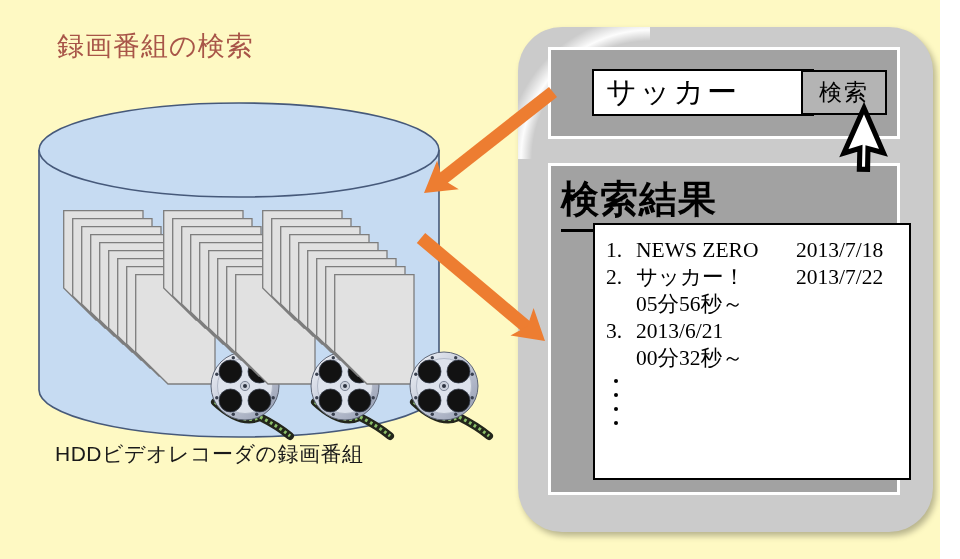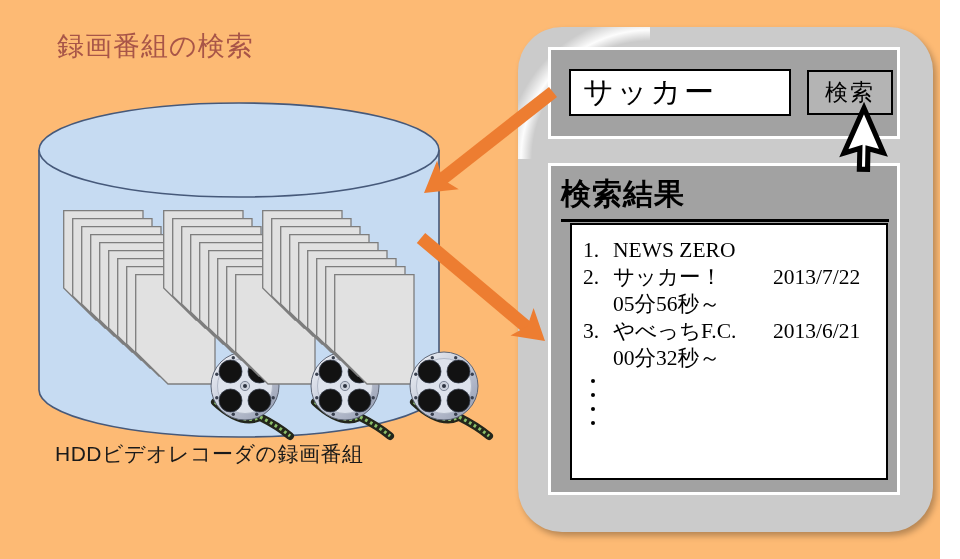--- a/index.html
+++ b/index.html
@@ -1,18 +1,18 @@
 <!DOCTYPE html>
 <html style="--accent_orange: #ED7D31; --title_red: #A85548; --cylinder_fill: #C6DBF2; --cylinder_stroke: #46597A; --panel_bg: #CBCBCB; --panel_inner_bg: #A2A2A2; --button_bg: #B4B4B4;"><head>
 <meta charset="utf-8">
 <style>
   html,body{margin:0;padding:0;background:#fff;}
-  .stage{position:relative;width:940px;height:559px;background:#fdba74;overflow:hidden;
+  .stage{position:relative;width:940px;height:559px;background:#fef9c3;overflow:hidden;
          font-family:"Liberation Sans","DejaVu Sans",sans-serif;}
-  .serif{font-family:"Liberation Serif","DejaVu Serif",serif;}
+  .serif{font-family:"Liberation Serif","DejaVu Serif",serif;margin-left:23px;}
 
   
   .page-title{position:absolute;left:57px;top:28px;font-size:27px;font-weight:500;
               letter-spacing:1px;color:var(--title_red);z-index:3;}
   .cylinder{position:absolute;left:38px;top:102px;z-index:1;}
   .cyl{fill:var(--cylinder_fill);stroke:var(--cylinder_stroke);stroke-width:1.6px;}
   .stacks{position:absolute;left:0;top:0;z-index:2;}
   .stacks svg{position:absolute;overflow:visible;}
   .doc{fill:#e1e1e1;stroke:#7d7d7d;stroke-width:1.3px;}
   .band{fill:none;stroke:#23261b;stroke-width:8px;stroke-linecap:round;}
@@ -32,27 +32,27 @@
          box-shadow:3px 4px 6px rgba(0,0,0,.28);}
   .corner-highlight{position:absolute;left:0;top:0;width:132px;height:132px;
          border-top-left-radius:44px;pointer-events:none;
          background:radial-gradient(circle at 132px 132px,
             transparent 118px, rgba(255,255,255,.95) 129px, transparent 144px);}
   .searchbar{position:absolute;left:30px;top:20px;width:352px;height:92px;
          background:var(--panel_inner_bg);border:3px solid #fff;box-sizing:border-box;}
   .search-input{position:absolute;left:18px;top:19px;width:222px;height:47px;
          background:#fff;border:2px solid #000;box-sizing:border-box;
          font-size:30px;line-height:42px;padding-left:12px;letter-spacing:3px;color:#000;}
-  .search-btn{position:absolute;left:256px;top:20px;width:86px;height:45px;
+  .search-btn{position:absolute;left:250px;top:20px;width:86px;height:45px;
          background:var(--button_bg);border:2px solid #000;box-sizing:border-box;
          font-family:inherit;font-size:23px;letter-spacing:2px;color:#000;
          display:flex;align-items:center;justify-content:center;padding:0;}
   .results{position:absolute;left:30px;top:136px;width:352px;height:332px;
          background:var(--panel_inner_bg);border:3px solid #fff;box-sizing:border-box;}
-  .results-heading{margin:8px 0 0 10px;font-size:30px;font-weight:bold;
+  .results-heading{margin:8px 0 0 10px;font-size:38px;font-weight:bold;
          letter-spacing:1px;color:#000;}
   .heading-underline{height:3px;background:#000;margin:4px 8px 0 10px;}
   .results-list{position:absolute;left:19px;top:57px;width:318px;height:257px;
          background:#fff;border:2.5px solid #000;box-sizing:border-box;
          padding:12px 6px 0 11px;font-size:21.5px;line-height:27px;color:#000;}
   .r{display:grid;grid-template-columns:30px 160px 1fr;}
   .vdots{margin:7px 0 0 8px;}
   .vdots i{display:block;width:4px;height:4px;border-radius:50%;background:#000;
            margin-bottom:10px;}
 
@@ -200,38 +200,38 @@
     </div>
 
     <div class="results">
       <div class="results-heading">検索結果</div>
       <div class="heading-underline"></div>
 
       <div class="results-list serif">
         <div class="r">
           <span>1.</span>
           <span>NEWS ZERO</span>
+          <span>2013/7/18</span>
         </div>
         <div class="r">
           <span></span>
           <span></span>
         </div>
         <div class="r">
           <span>2.</span>
           <span>サッカー！</span>
           <span>2013/7/22</span>
         </div>
         <div class="r">
           <span></span>
           <span>05分56秒～</span>
           <span></span>
         </div>
         <div class="r">
           <span>3.</span>
-          <span>やべっちF.C.</span>
           <span>2013/6/21</span>
         </div>
         <div class="r">
           <span></span>
           <span>00分32秒～</span>
           <span></span>
         </div>
         <div class="vdots">
             <i></i>
             <i></i>

